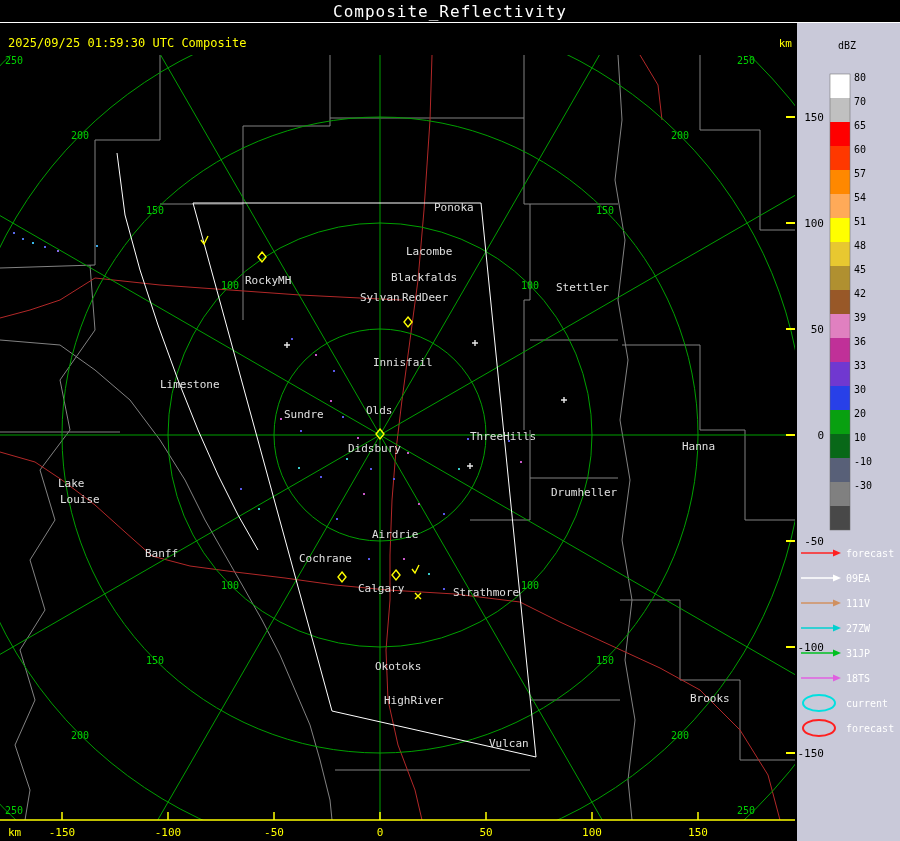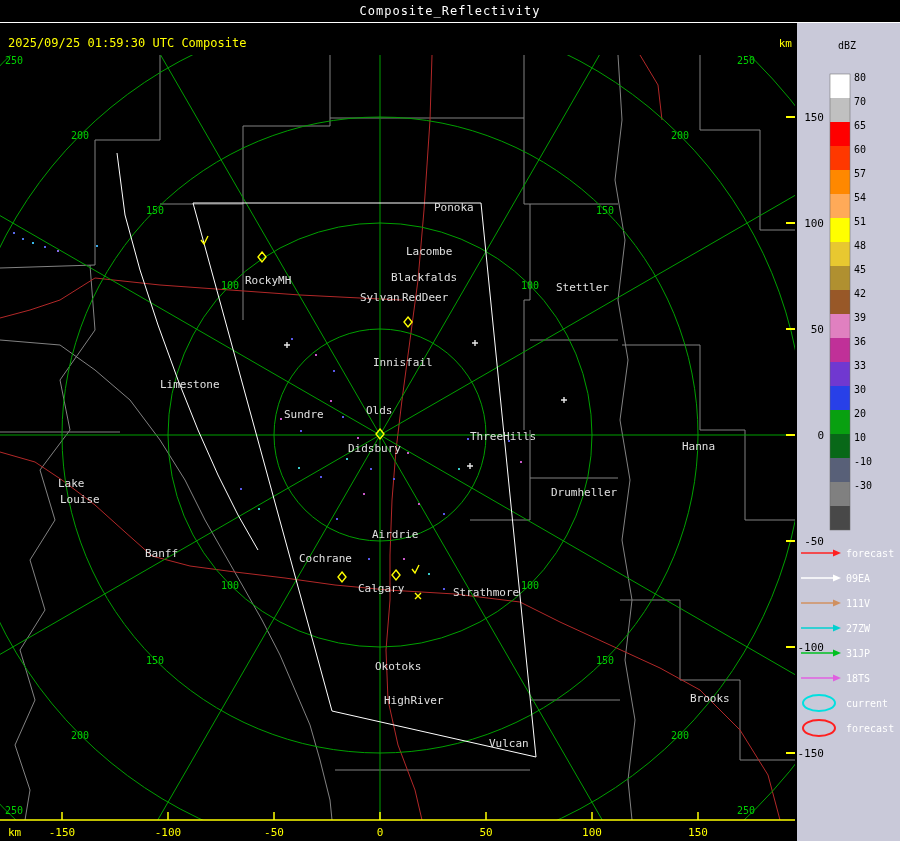--- a/index.html
+++ b/index.html
@@ -1,20 +1,20 @@
 <!DOCTYPE html>
 <html><head>
 <meta charset="utf-8">
 <style>
   html,body{margin:0;padding:0;background:#000;}
   body{width:900px;height:841px;position:relative;overflow:hidden;
        font-family:"DejaVu Sans Mono","Liberation Mono",monospace;}
   .titlebar{position:absolute;top:0;left:0;width:900px;height:22px;background:#000;
             border-bottom:1px solid #ffffff;display:flex;align-items:center;justify-content:center;z-index:3;}
-  .titlebar span{color:#ffffff;font-size:12px;letter-spacing:1px;}
+  .titlebar span{color:#ffffff;font-size:16px;letter-spacing:1px;}
   #scene{position:absolute;top:0;left:0;z-index:1;}
   text{font-family:"DejaVu Sans Mono","Liberation Mono",monospace;}
 </style>
 </head>
 <body>
 
 <div class="titlebar">
   <span>Composite_Reflectivity</span>
 </div>
 

